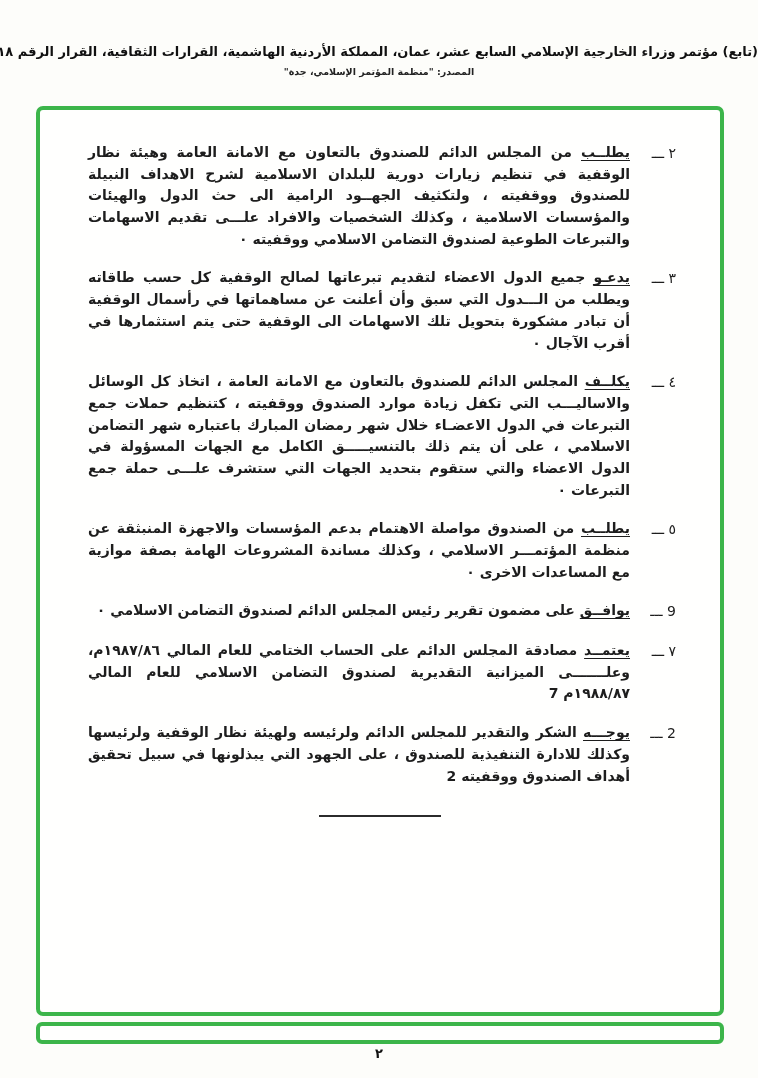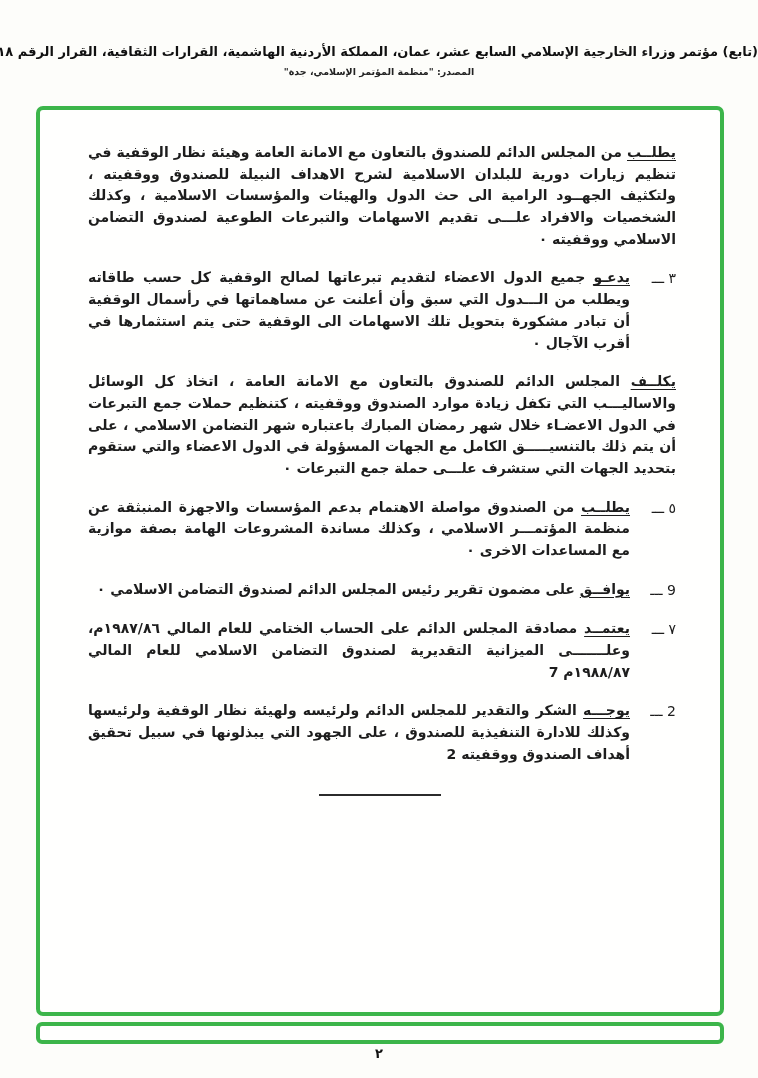--- a/index.html
+++ b/index.html
@@ -63,29 +63,31 @@
 </head>
 <body style="color: rgb(29, 29, 29);">
 
 <div class="header-line">(تابع) مؤتمر وزراء الخارجية الإسلامي السابع عشر، عمان، المملكة الأردنية الهاشمية، القرارات الثقافية، القرار الرقم ١٧/١٨-ث</div>
 
 <div class="source-line">المصدر: "منظمة المؤتمر الإسلامي، جدة"</div>
 
 <div class="main-box">
   <div class="resolutions">
   <div class="item">
+    <div class="marker">٢ ـــ</div>
     <div class="body"><span class="lead">يطلــب</span><span> من المجلس الدائم للصندوق بالتعاون مع الامانة العامة وهيئة نظار الوقفية في تنظيم زيارات دورية للبلدان الاسلامية لشرح الاهداف النبيلة للصندوق ووقفيته ، ولتكثيف الجهــود الرامية الى حث الدول والهيئات والمؤسسات الاسلامية ، وكذلك الشخصيات والافراد علـــى تقديم الاسهامات والتبرعات الطوعية لصندوق التضامن الاسلامي ووقفيته ٠</span></div>
   </div>
 
   <div class="item">
     <div class="marker">٣ ـــ</div>
     <div class="body"><span class="lead">يدعـو</span><span> جميع الدول الاعضاء لتقديم تبرعاتها لصالح الوقفية كل حسب طاقاته ويطلب من الـــدول التي سبق وأن أعلنت عن مساهماتها في رأسمال الوقفية أن تبادر مشكورة بتحويل تلك الاسهامات الى الوقفية حتى يتم استثمارها في أقرب الآجال ٠</span></div>
   </div>
 
   <div class="item">
+    <div class="marker">٤ ـــ</div>
     <div class="body"><span class="lead">يكلــف</span><span> المجلس الدائم للصندوق بالتعاون مع الامانة العامة ، اتخاذ كل الوسائل والاساليـــب التي تكفل زيادة موارد الصندوق ووقفيته ، كتنظيم حملات جمع التبرعات في الدول الاعضـاء خلال شهر رمضان المبارك باعتباره شهر التضامن الاسلامي ، على أن يتم ذلك بالتنسيـــــق الكامل مع الجهات المسؤولة في الدول الاعضاء والتي ستقوم بتحديد الجهات التي ستشرف علـــى حملة جمع التبرعات ٠</span></div>
   </div>
 
   <div class="item">
     <div class="marker">٥ ـــ</div>
     <div class="body"><span class="lead">يطلــب</span><span> من الصندوق مواصلة الاهتمام بدعم المؤسسات والاجهزة المنبثقة عن منظمة المؤتمـــر الاسلامي ، وكذلك مساندة المشروعات الهامة بصفة موازية مع المساعدات الاخرى ٠</span></div>
   </div>
 
   <div class="item">
     <div class="marker">9 ـــ</div>

